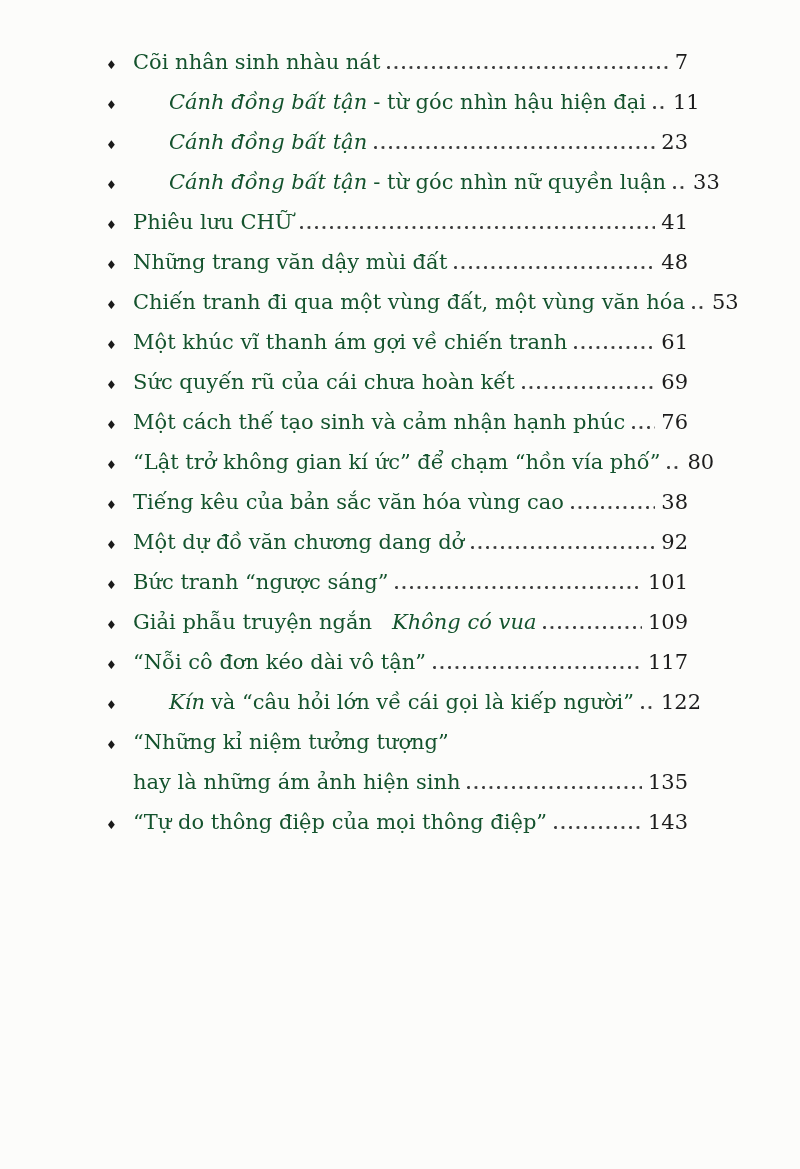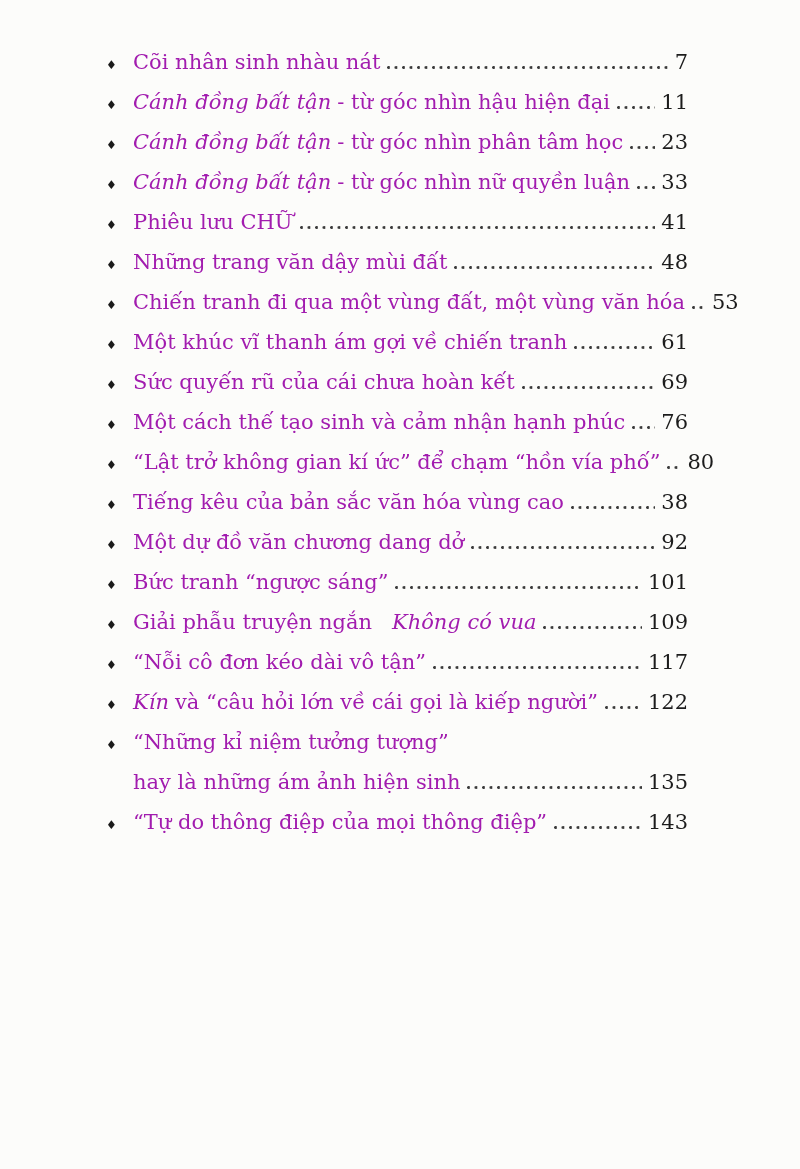--- a/index.html
+++ b/index.html
@@ -34,22 +34,22 @@
     align-items: baseline;
     height: 40px;
     white-space: nowrap;
   }
   .bullet {
     flex: 0 0 27px;
     width: 27px;
     font-size: 12px;
     color: #1a1a1a;
   }
-  .txt { color: #a21caf; }
-  em.txt { font-style: italic; }
+  .txt { color: #14532d; }
+  em.txt { font-style: italic; margin-left: 36px; }
   .pre + em { margin-left: 20px; }
   em + .post { margin-left: 6px; }
   .dots {
     flex: 1 1 auto;
     min-width: 14px;
     height: 3px;
     margin: 0 6px 2px 7px;
     background-image: radial-gradient(circle at 1.5px 1.5px, #3a3a3a 1.25px, rgba(0,0,0,0) 1.6px);
     background-size: 7.5px 3px;
     background-repeat: repeat-x;
@@ -75,21 +75,20 @@
       <div class="row">
         <span class="bullet">♦</span>
         <em class="txt">Cánh đồng bất tận</em>
         <span class="txt post">- từ góc nhìn hậu hiện đại</span>
         <span class="dots"></span>
         <span class="page">11</span>
       </div>
       <div class="row">
         <span class="bullet">♦</span>
         <em class="txt">Cánh đồng bất tận</em>
-        <span class="txt post">- từ góc nhìn phân tâm học</span>
         <span class="dots"></span>
         <span class="page">23</span>
       </div>
       <div class="row">
         <span class="bullet">♦</span>
         <em class="txt">Cánh đồng bất tận</em>
         <span class="txt post">- từ góc nhìn nữ quyền luận</span>
         <span class="dots"></span>
         <span class="page">33</span>
       </div>

